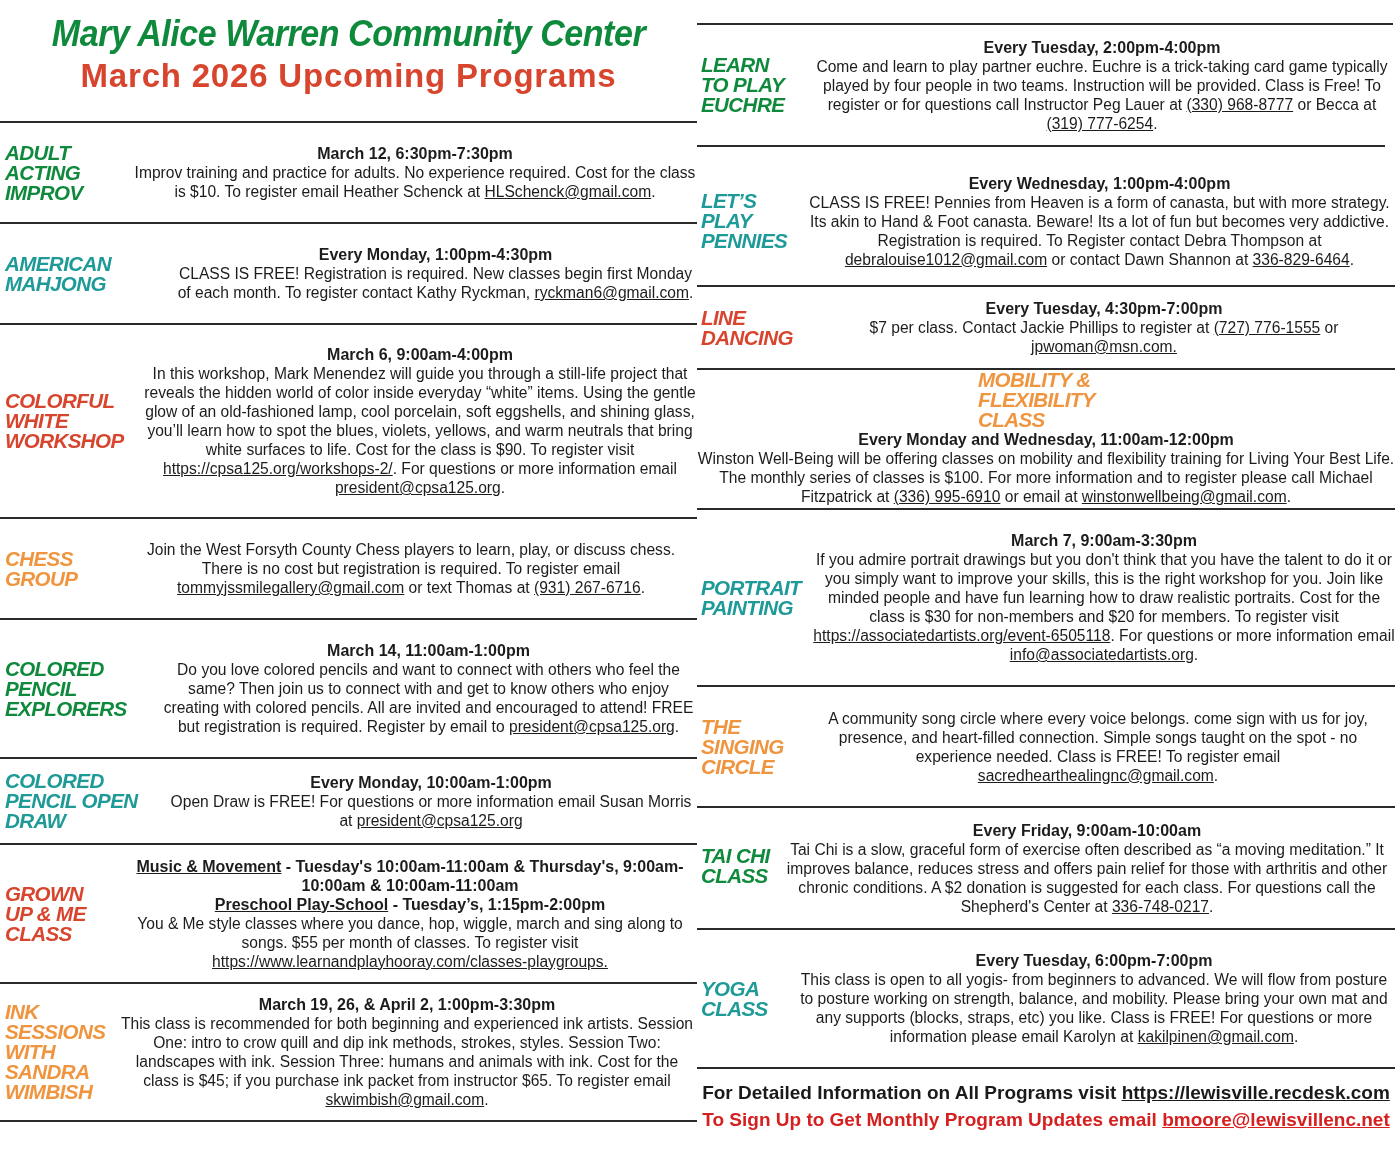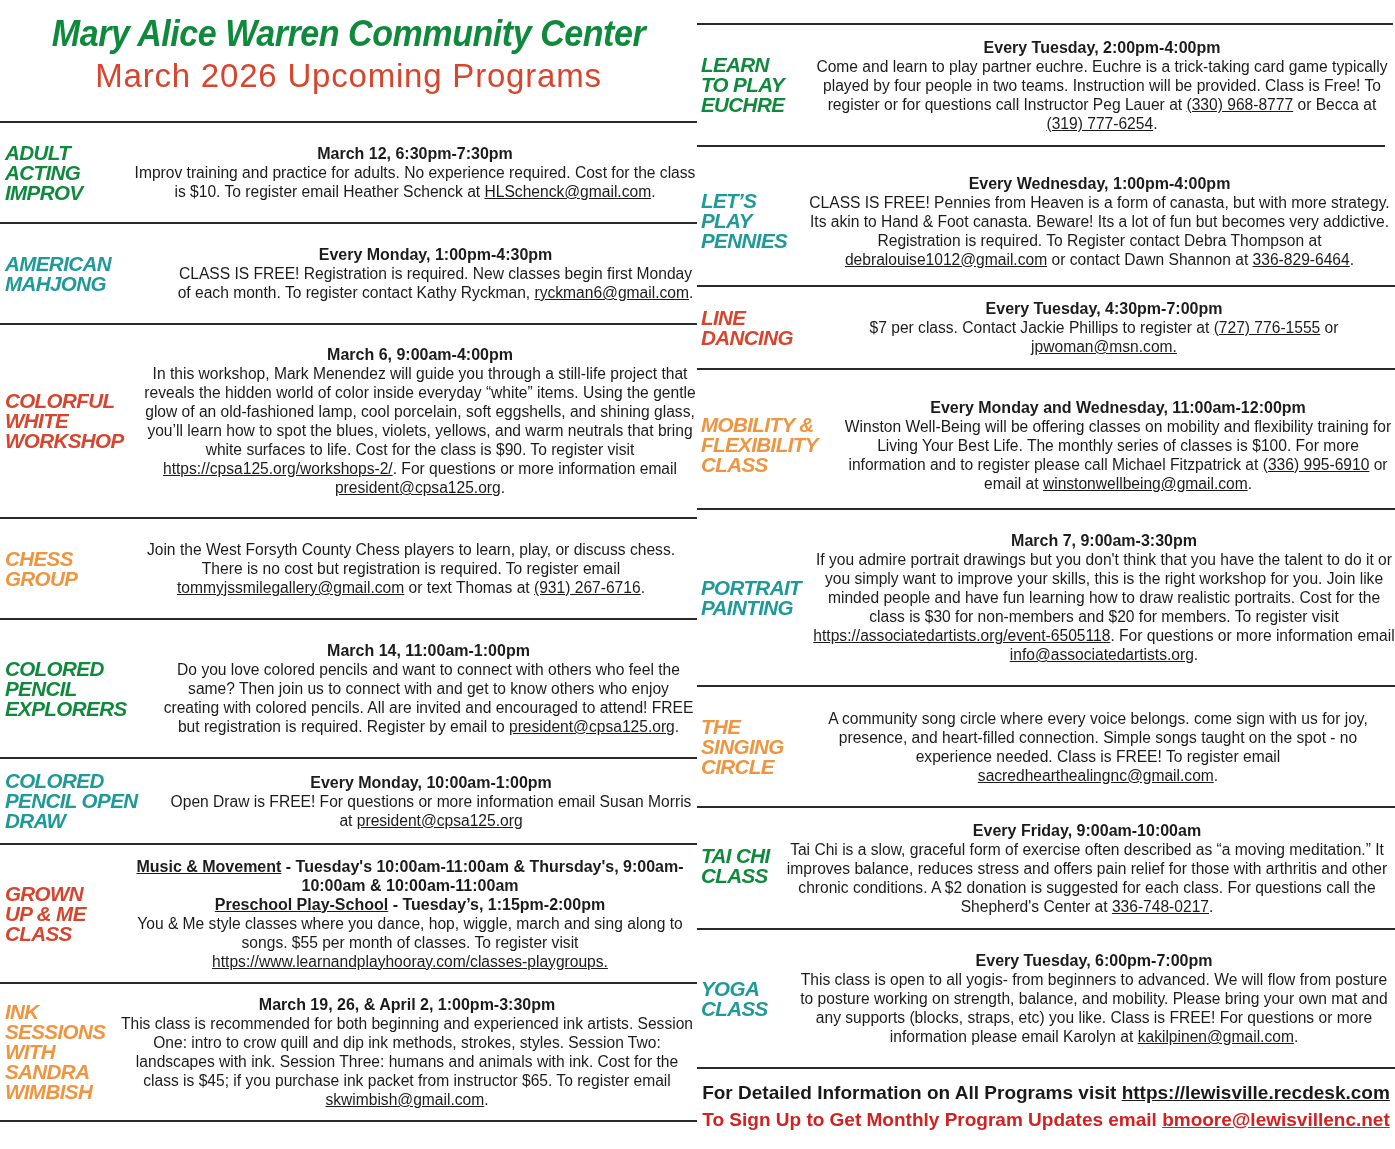--- a/index.html
+++ b/index.html
@@ -1,21 +1,21 @@
 <!DOCTYPE html>
 <html><head>
 <meta charset="utf-8">
 <style>
   html, body { margin:0; padding:0; background:#ffffff; }
   body { width:1395px; height:1149px; position:relative; overflow:hidden; font-family:"Liberation Sans", sans-serif; color:#1a1a1a; }
   .col { position:absolute; top:0; }
   #left { left:0; width:697px; }
   .header { text-align:center; }
   .title { font-family:"Liberation Sans", sans-serif; font-weight:bold; font-style:italic; color:#0f8a3c; font-size:37px; letter-spacing:-0.5px; line-height:44px; padding-top:12px; transform:scaleX(0.92); transform-origin:center; white-space:nowrap; }
-  .subtitle { font-weight:normal; color:#d8452e; font-size:33px; letter-spacing:0.8px; line-height:40px; white-space:nowrap; }
+  .subtitle { font-weight:bold; color:#d8452e; font-size:33px; letter-spacing:0.8px; line-height:40px; white-space:nowrap; }
   .rule { position:absolute; height:2px; background:#2a2a2a; }
   .section { position:absolute; display:flex; align-items:center; }
   .label { font-family:"Liberation Sans", sans-serif; font-weight:bold; font-style:italic; font-size:21px; line-height:20px; letter-spacing:-0.6px; text-transform:uppercase; flex:none; transform:scaleX(0.98); transform-origin:left center; white-space:pre-line; }
   .body { flex:1; text-align:center; font-family:"Liberation Sans", sans-serif; font-size:15.6px; line-height:19px; color:#1c1c1c; }
   .when { font-weight:bold; font-size:16px; display:block; }
   .u { text-decoration:underline; }
   .green { color:#0f8a3c; }
   .teal { color:#1e9a98; }
   .red { color:#d8452e; }
   .orange { color:#f0953f; }
@@ -153,21 +153,21 @@
 
 <div class="section" style="left:697px;top:287px;width:698px;height:81px;">
   <div class="label red" style="width:112px;padding-left:4px;">LINE
 DANCING</div>
   <div class="body">
     <span class="when">Every Tuesday, 4:30pm-7:00pm</span>
     <span>$7 per class. Contact Jackie Phillips to register at </span><a class="u">(727) 776-1555</a><span> or </span><a class="u">jpwoman@msn.com.</a>
   </div>
 </div>
 
-<div class="section" style="left:697px;top:356px;width:698px;height:178px;">
+<div class="section" style="left:697px;top:370px;width:698px;height:178px;flex-direction:column;">
   <div class="label orange" style="width:140px;padding-left:4px;">MOBILITY &amp;
 FLEXIBILITY
 CLASS</div>
   <div class="body">
     <span class="when">Every Monday and Wednesday, 11:00am-12:00pm</span>
     <span>Winston Well-Being will be offering classes on mobility and flexibility training for Living Your Best Life. The monthly series of classes is $100. For more information and to register please call Michael Fitzpatrick at </span><a class="u">(336) 995-6910</a><span> or email at </span><a class="u">winstonwellbeing@gmail.com</a><span>.</span>
   </div>
 </div>
 
 <div class="section" style="left:697px;top:510px;width:698px;height:175px;">

